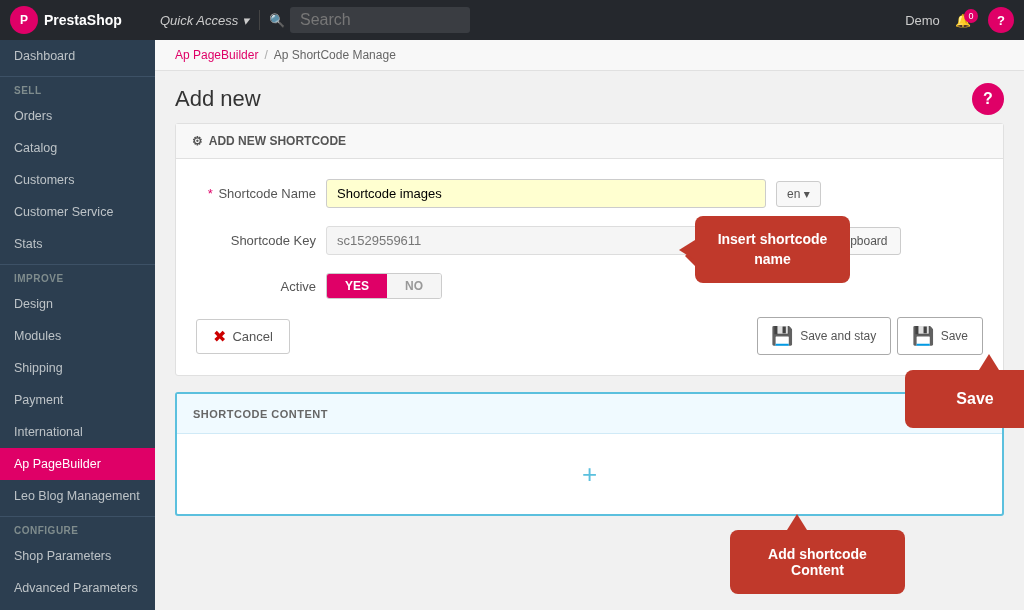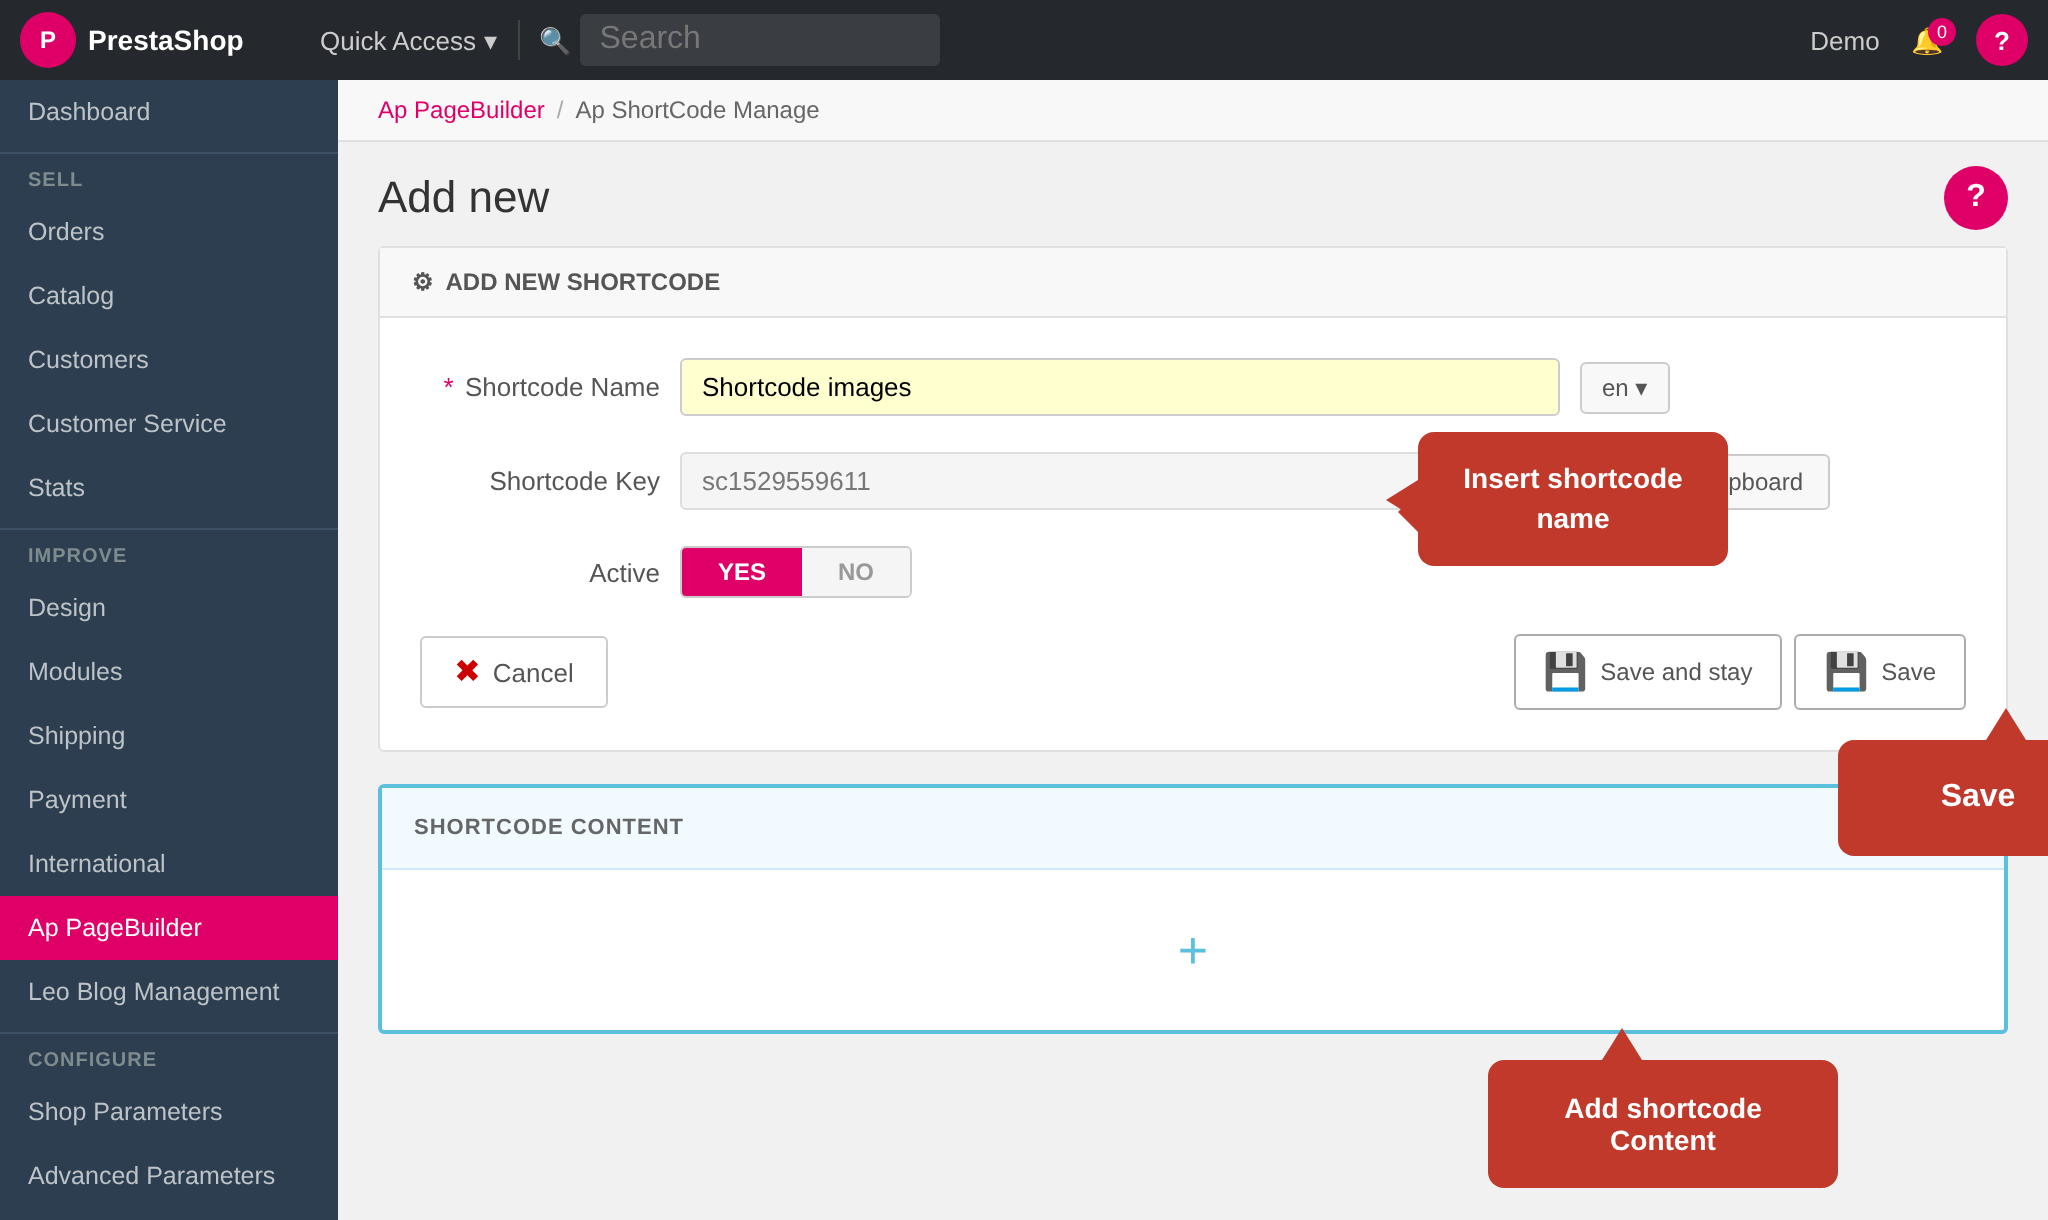--- a/index.html
+++ b/index.html
@@ -36,21 +36,21 @@
       font-size: 12px;
       font-weight: bold;
     }
     .topbar-nav {
       display: flex;
       align-items: center;
       gap: 4px;
       color: #aaa;
       font-size: 13px;
     }
-    .topbar-nav span { color: #ccc; cursor: pointer; }
+    .topbar-nav span { color: #ccc; cursor: pointer; font-style: italic; }
     .topbar-search {
       background: #3a3d42;
       border: none;
       border-radius: 3px;
       color: #ccc;
       padding: 4px 10px;
       font-size: 16px;
       width: 180px;
       outline: none;
     }
@@ -98,21 +98,21 @@
 
     
     .main-layout {
       display: flex;
       flex: 1;
       overflow: hidden;
     }
 
     
     .sidebar {
-      width: 169px;
+      width: 155px;
       background: #2c3e50;
       color: #bdc3c7;
       overflow-y: auto;
       flex-shrink: 0;
     }
     .sidebar::-webkit-scrollbar { width: 4px; }
     .sidebar::-webkit-scrollbar-thumb { background: #3d5166; }
     .sidebar-item {
       padding: 9px 14px;
       cursor: pointer;

